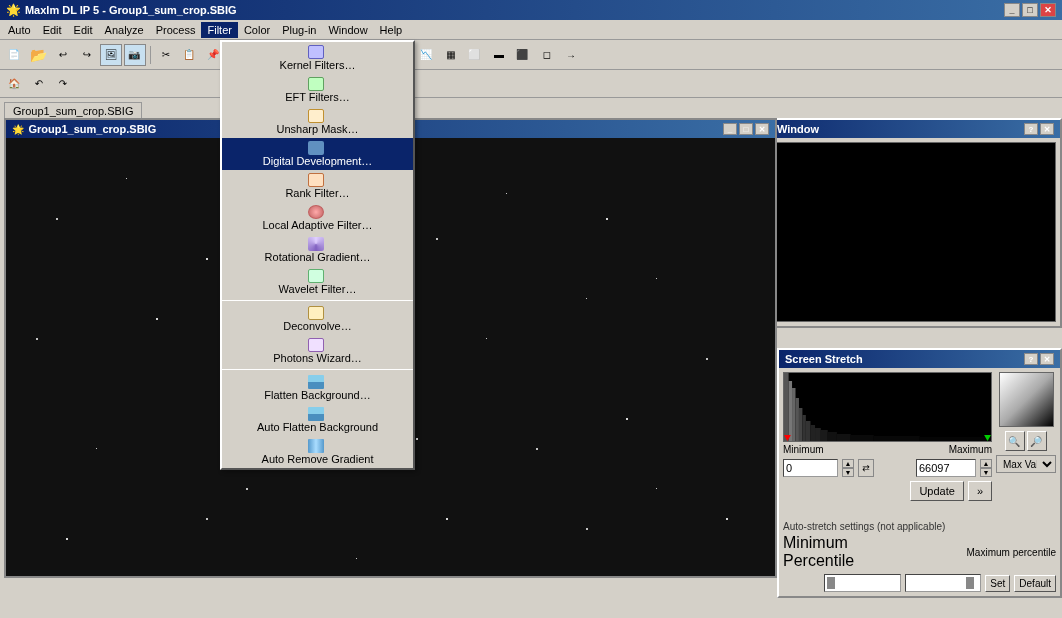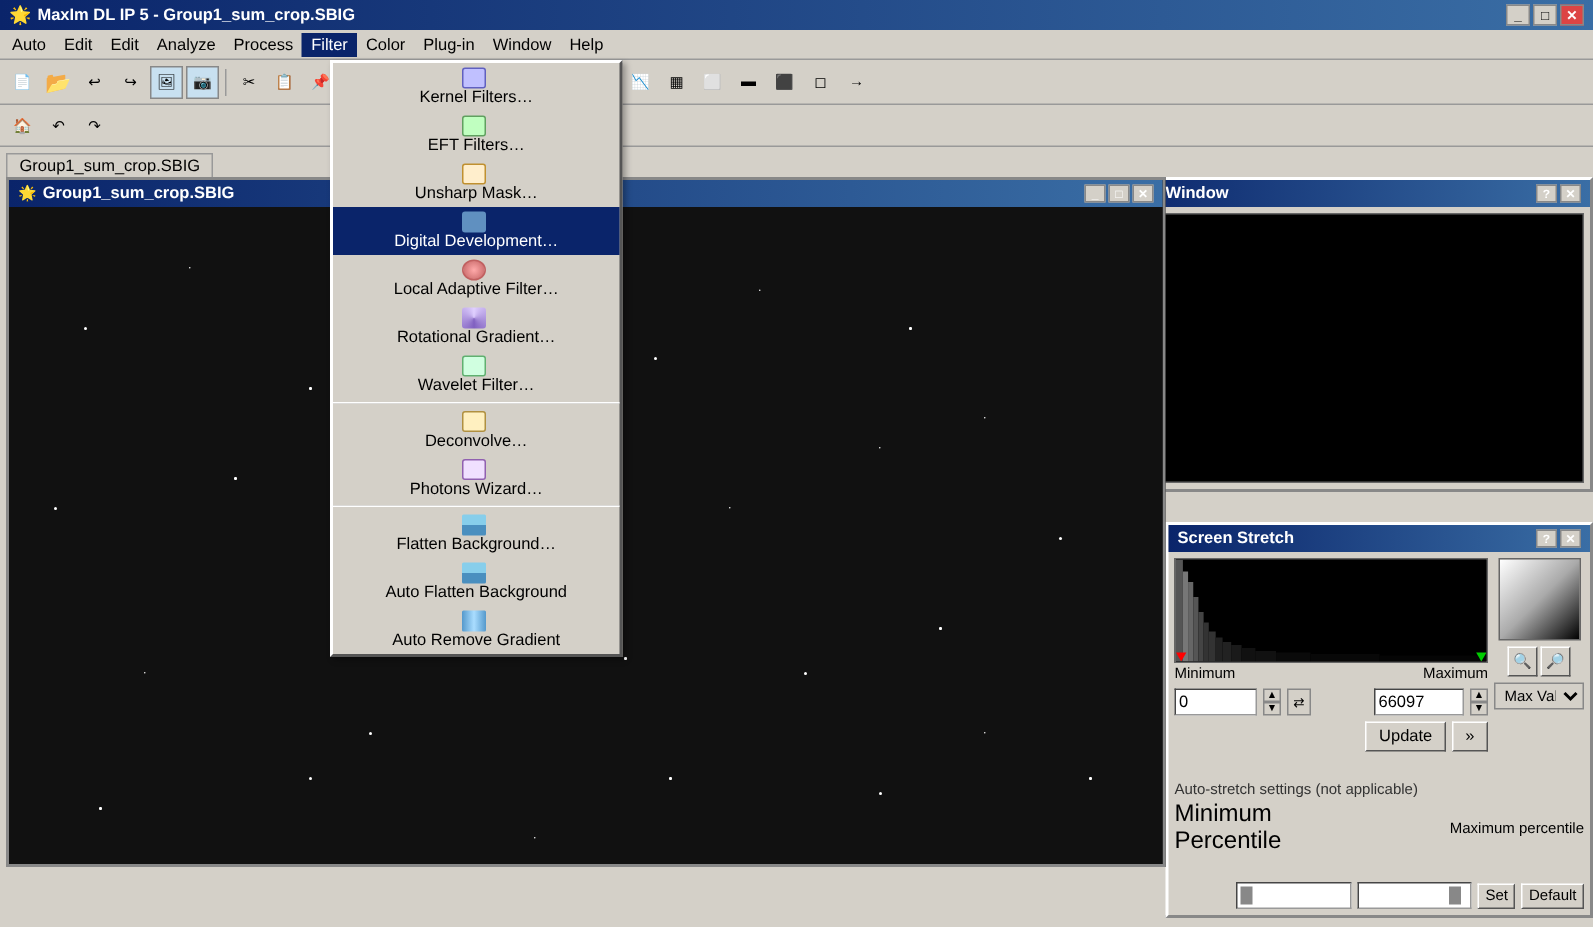--- a/index.html
+++ b/index.html
@@ -431,20 +431,24 @@
     <div class="dropdown-item-icon icon-eft" style="width:16px;height:14px;border-radius:2px;"></div>
     <span>EFT Filters…</span>
   </div>
   <div class="dropdown-item">
     <div class="dropdown-item-icon icon-unsharp" style="width:16px;height:14px;border-radius:2px;"></div>
     <span>Unsharp Mask…</span>
   </div>
   <div class="dropdown-item selected">
     <div class="dropdown-item-icon" style="width:16px;height:14px;border-radius:2px;background:#6090c0;"></div>
     <span>Digital Development…</span>
+  </div>
+  <div class="dropdown-item">
+    <div class="dropdown-item-icon icon-rank" style="width:16px;height:14px;border-radius:2px;"></div>
+    <span>Rank Filter…</span>
   </div>
   <div class="dropdown-item">
     <div class="dropdown-item-icon icon-local" style="width:16px;height:14px;border-radius:50%;background:radial-gradient(circle, #ffaaaa, #c06060);"></div>
     <span>Local Adaptive Filter…</span>
   </div>
   <div class="dropdown-item">
     <div class="dropdown-item-icon" style="width:16px;height:14px;border-radius:2px;background:conic-gradient(#e0d0ff, #8060c0, #e0d0ff);"></div>
     <span>Rotational Gradient…</span>
   </div>
   <div class="dropdown-item">
@@ -606,21 +610,21 @@
           <option>Max Val</option>
         </select>
       </div>
     </div>
 
     <div class="auto-stretch-label">Auto-stretch settings (not applicable)</div>
     <div class="percentile-row">
       <span style="font-size:16px; flex:1;">Minimum Percentile</span>
       <span style="font-size:10px; flex:1; text-align:right;">Maximum percentile</span>
     </div>
-    <div style="display:flex; gap:4px; align-items:center; margin-top:18px;padding-left:41px;">
+    <div style="display:flex; gap:4px; align-items:center; margin-top:4px;padding-left:41px;">
       <div style="flex:1; height:18px; border:1px inset #999; background:white; display:flex; align-items:center; padding:0 2px;">
         <div style="width:8px;height:12px;background:#888;margin-left:0;"></div>
       </div>
       <div style="flex:1; height:18px; border:1px inset #999; background:white; display:flex; align-items:center; padding:0 2px;">
         <div style="width:8px;height:12px;background:#888;margin-left:calc(100% - 12px);"></div>
       </div>
       <button class="small-btn">Set</button>
       <button class="small-btn">Default</button>
     </div>
   </div>

